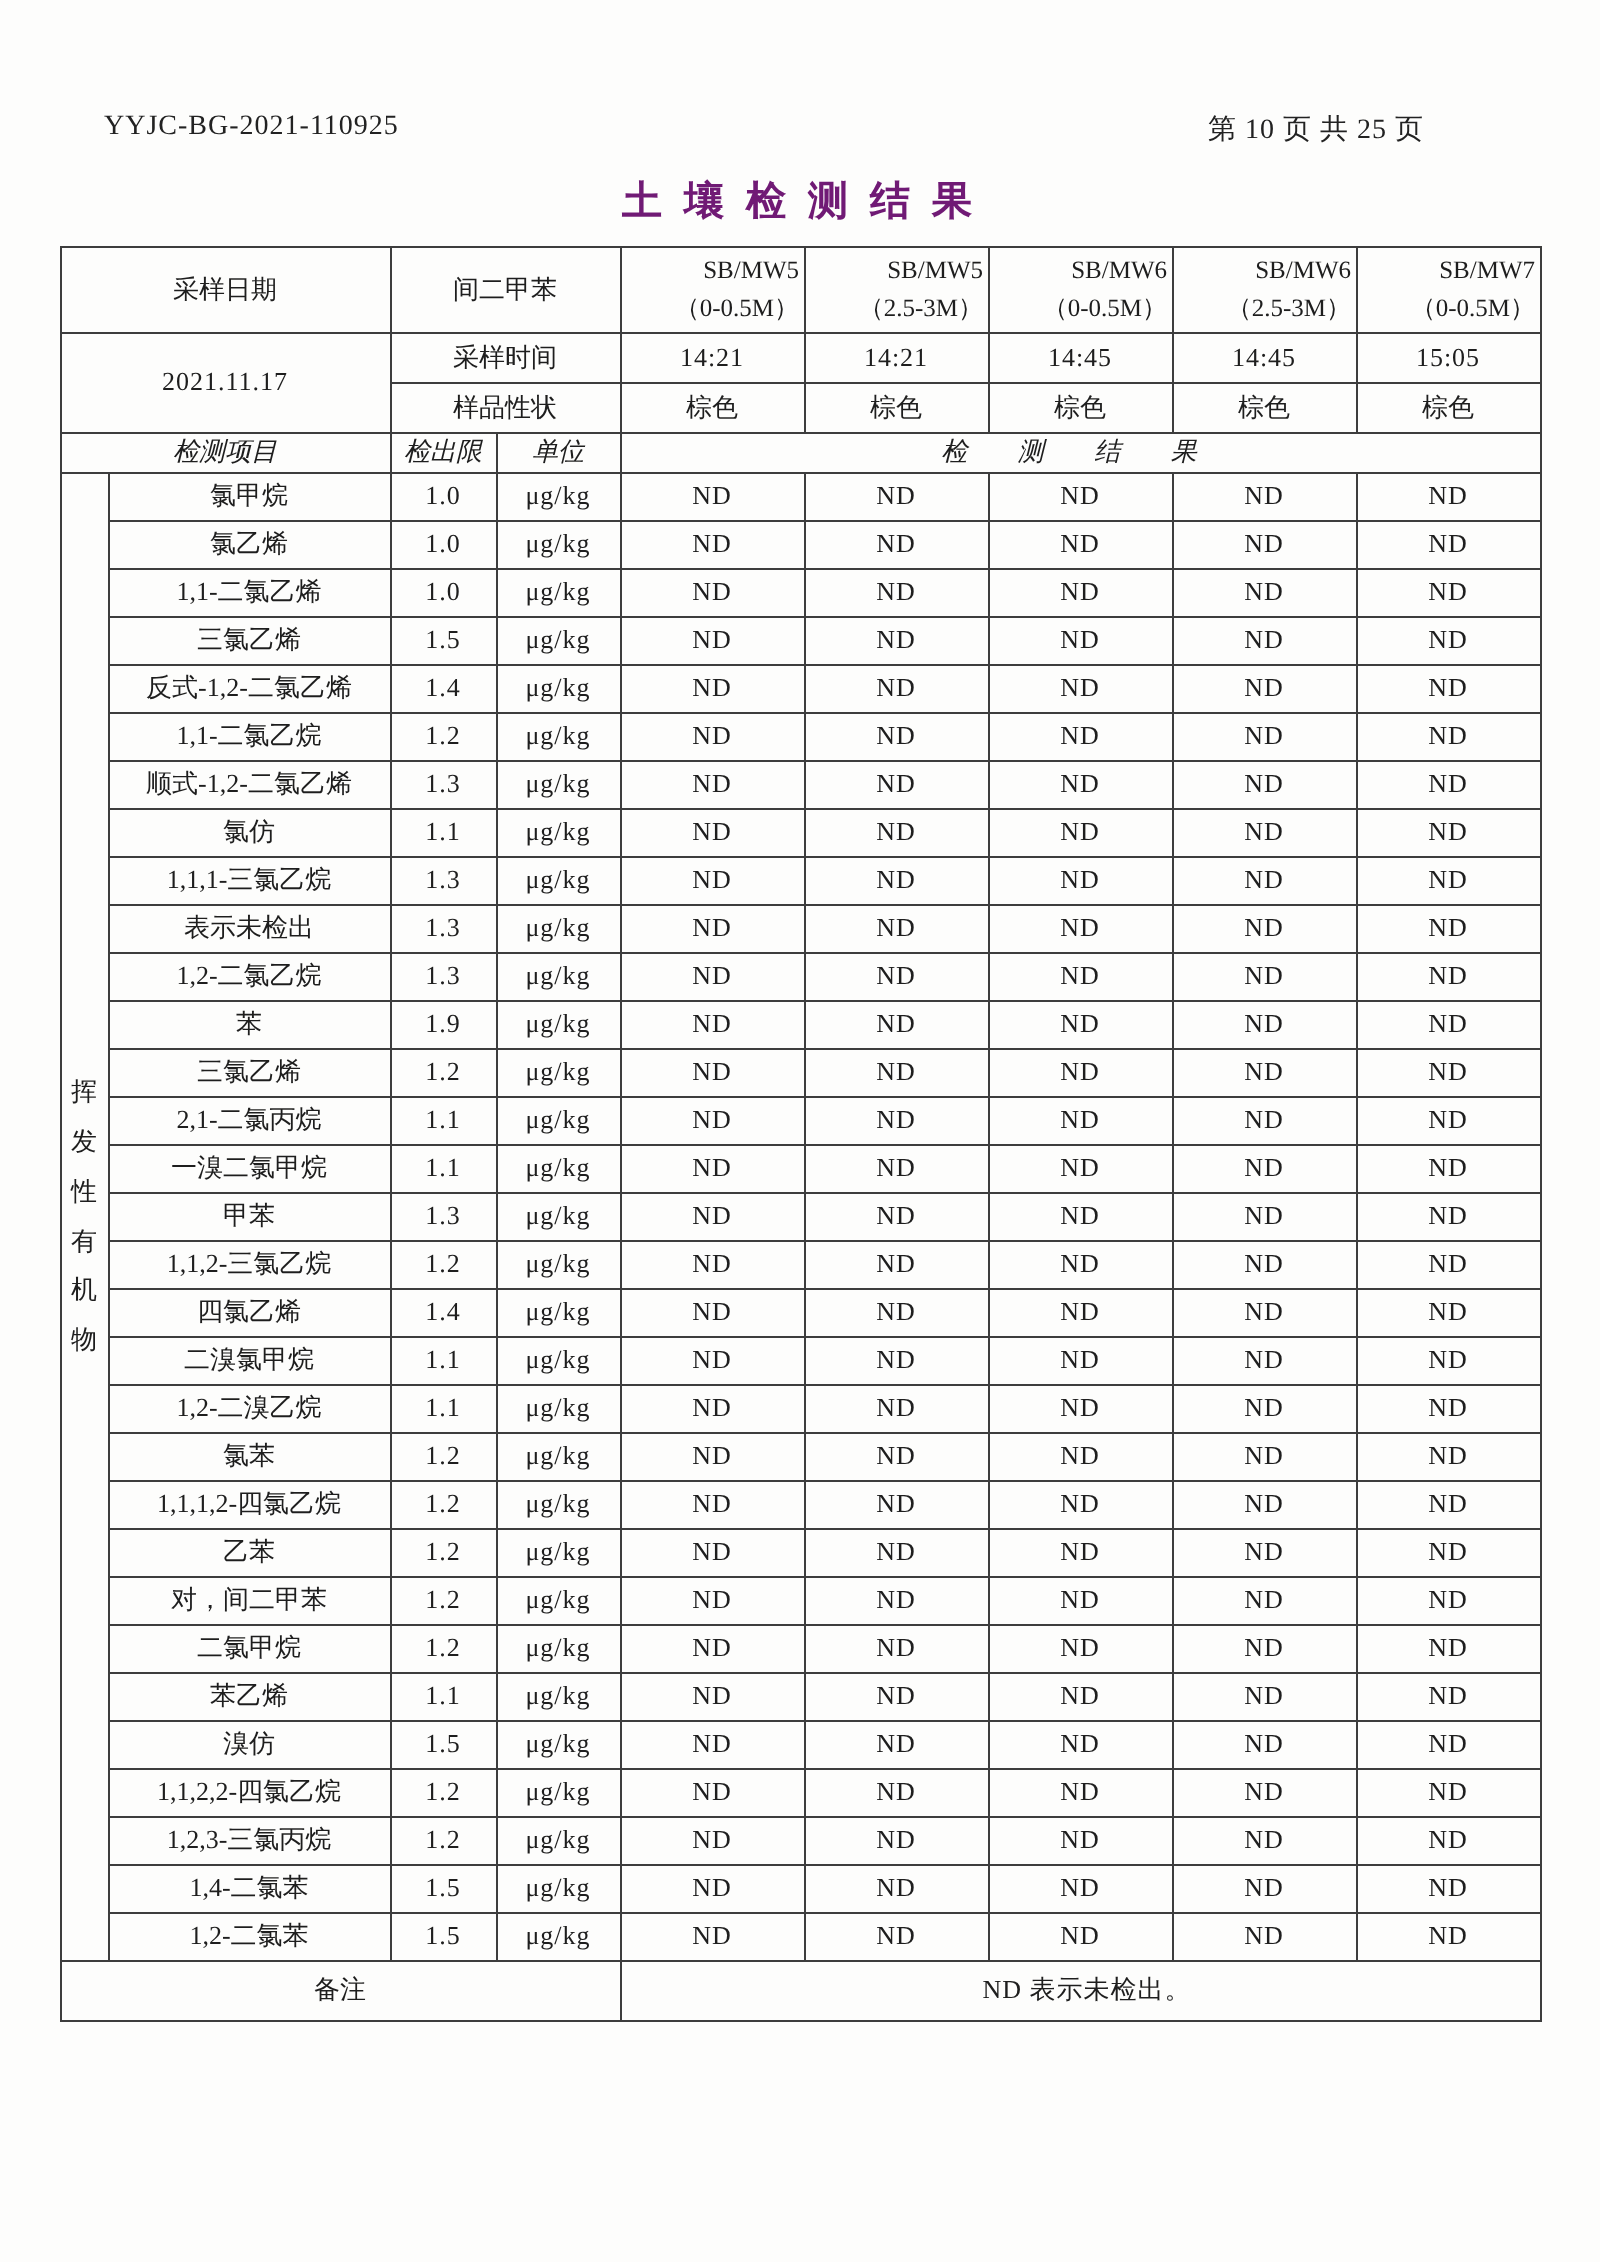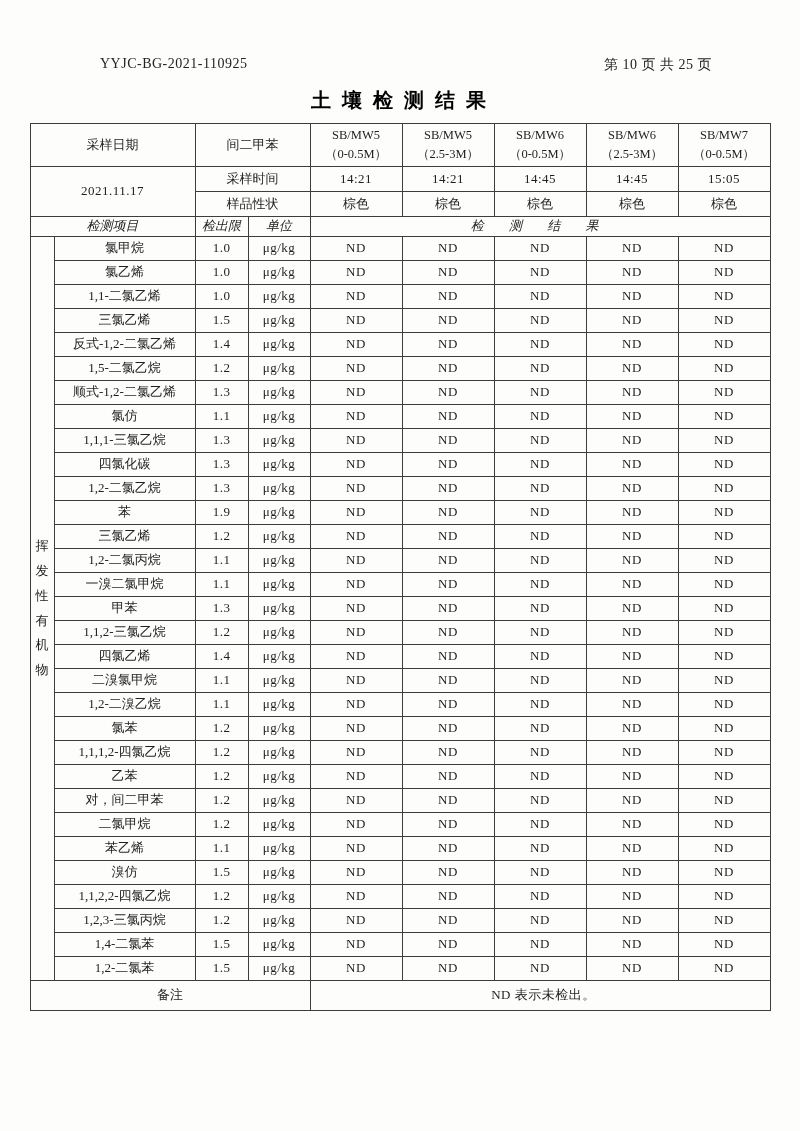--- a/index.html
+++ b/index.html
@@ -12,32 +12,32 @@
   }
   .page{
     width:800px;height:1131px;
     background:#fdfdfc;
     position:relative;
     overflow:hidden;
   }
   .doc-header{
     display:flex;
     justify-content:space-between;
-    padding:56px 88px 0 100px;
+    padding:56px 88px 0 52px;
     font-size:14px;
     letter-spacing:0.5px;
     color:#222;
   }
   .doc-title{
     text-align:center;
     margin-top:13px;
     font-size:20px;
     font-weight:bold;
     letter-spacing:3px;
-    color:#000000;
+    color:#701a75;
   }
   table.report{
     margin:9px auto 0 auto;
     width:740px;
     border-collapse:collapse;
     table-layout:fixed;
   }
   table.report td{
     border:1px solid #3d3d3d;
     text-align:center;
@@ -46,21 +46,21 @@
     padding:0 2px;
     height:23px;
     line-height:1.25;
     color:#1e1e1e;
     overflow:hidden;
     white-space:nowrap;
   }
   tr.r1 td{height:42px;}
   tr.r2 td, tr.r3 td{height:24px;}
   tr.r4 td{height:19px;font-style:italic;}
-  .two span{display:block;font-size:12.5px;line-height:1.5;}
+  .two span{display:block;font-size:12.5px;line-height:1.5;text-align:right;}
   .spread{letter-spacing:11px;}
   td.vert{padding:0;}
   td.vert span{display:block;font-size:13px;line-height:1.9;}
   tr.remark td{height:29px;margin-top:40px;}
   td.remark-text{text-align:right;padding-left:9px !important;letter-spacing:0.5px;}
   .num{letter-spacing:0.5px;}
 </style>
 </head>
 <body>
 
@@ -187,21 +187,21 @@
           <td>反式-1,2-二氯乙烯</td>
           <td class="num">1.4</td>
           <td class="num">μg/kg</td>
           <td class="num">ND</td>
           <td class="num">ND</td>
           <td class="num">ND</td>
           <td class="num">ND</td>
           <td class="num">ND</td>
         </tr>
         <tr>
-          <td>1,5-二氯乙烷</td>
+          <td>1,1-二氯乙烷</td>
           <td class="num">1.2</td>
           <td class="num">μg/kg</td>
           <td class="num">ND</td>
           <td class="num">ND</td>
           <td class="num">ND</td>
           <td class="num">ND</td>
           <td class="num">ND</td>
         </tr>
         <tr>
           <td>顺式-1,2-二氯乙烯</td>
@@ -227,21 +227,21 @@
           <td>1,1,1-三氯乙烷</td>
           <td class="num">1.3</td>
           <td class="num">μg/kg</td>
           <td class="num">ND</td>
           <td class="num">ND</td>
           <td class="num">ND</td>
           <td class="num">ND</td>
           <td class="num">ND</td>
         </tr>
         <tr>
-          <td>四氯化碳</td>
+          <td>表示未检出</td>
           <td class="num">1.3</td>
           <td class="num">μg/kg</td>
           <td class="num">ND</td>
           <td class="num">ND</td>
           <td class="num">ND</td>
           <td class="num">ND</td>
           <td class="num">ND</td>
         </tr>
         <tr>
           <td>1,2-二氯乙烷</td>
@@ -267,21 +267,21 @@
           <td>三氯乙烯</td>
           <td class="num">1.2</td>
           <td class="num">μg/kg</td>
           <td class="num">ND</td>
           <td class="num">ND</td>
           <td class="num">ND</td>
           <td class="num">ND</td>
           <td class="num">ND</td>
         </tr>
         <tr>
-          <td>1,2-二氯丙烷</td>
+          <td>2,1-二氯丙烷</td>
           <td class="num">1.1</td>
           <td class="num">μg/kg</td>
           <td class="num">ND</td>
           <td class="num">ND</td>
           <td class="num">ND</td>
           <td class="num">ND</td>
           <td class="num">ND</td>
         </tr>
         <tr>
           <td>一溴二氯甲烷</td>

